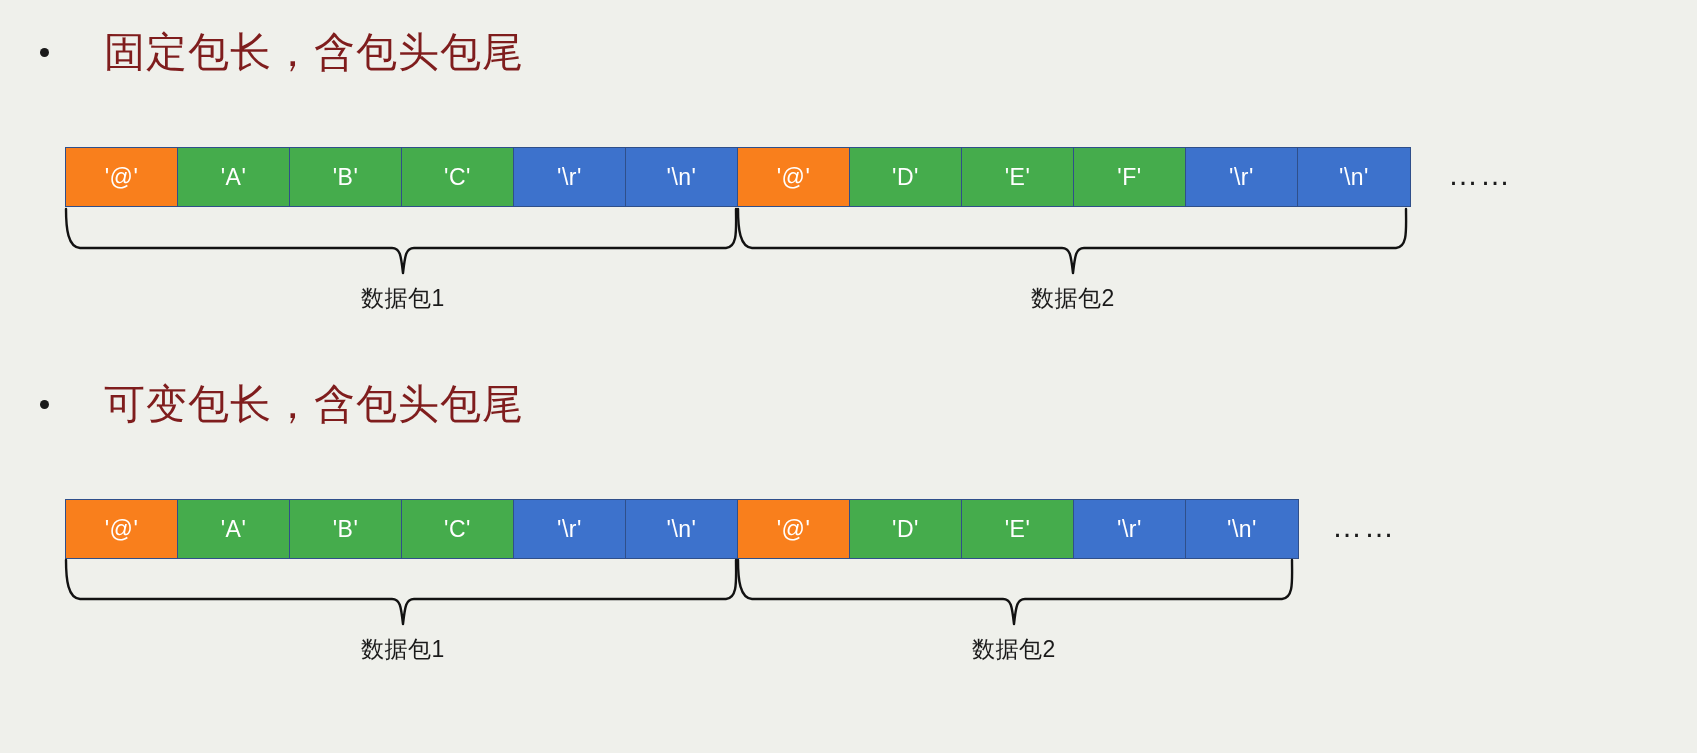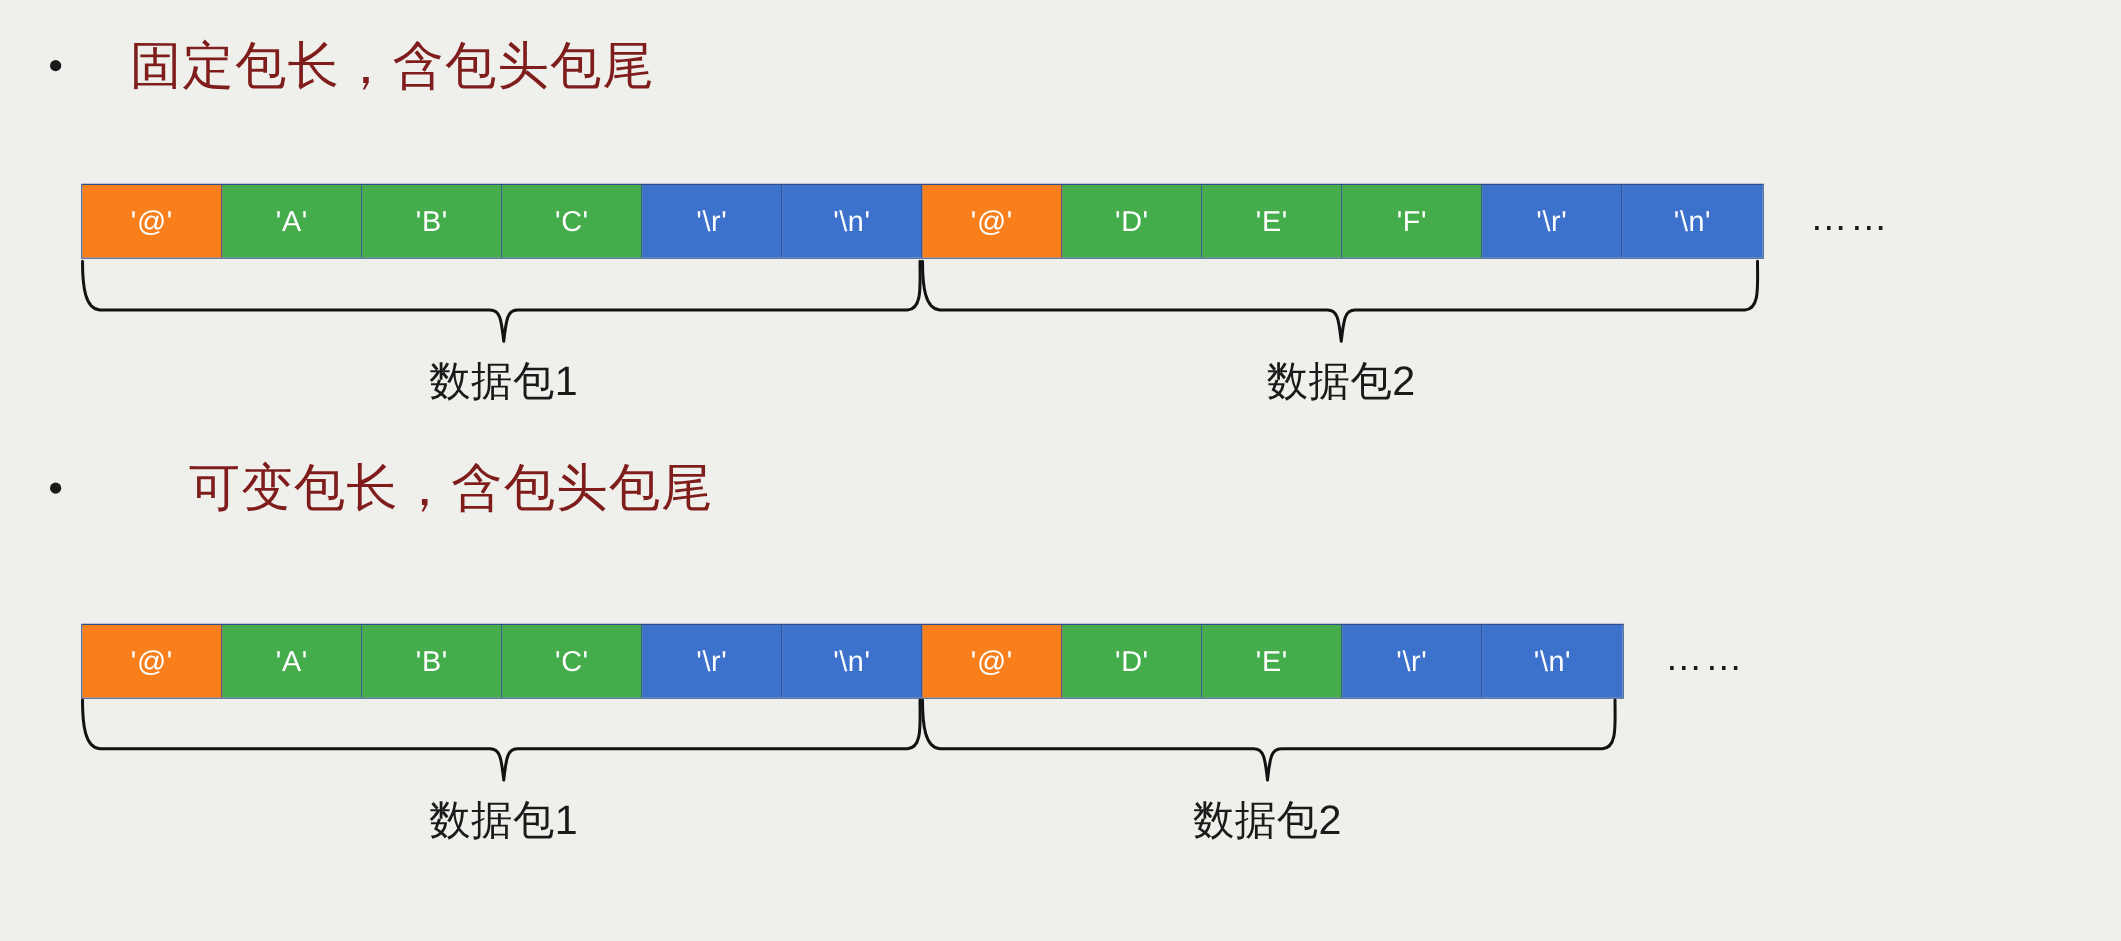--- a/index.html
+++ b/index.html
@@ -31,21 +31,21 @@
     flex: 0 0 auto;
   }
   .bullet-text {
     font-size: 41px;
     line-height: 1.1;
     letter-spacing: 1px;
     margin-left: 55px;
     color: #7f1d1d;
   }
   #bullet-1 { left: 40px; top: 30px; }
-  #bullet-2 { left: 40px; top: 368px; gap: 47px; }
+  #bullet-2 { left: 40px; top: 382px; }
 
   
   .strip {
     position: absolute;
     display: flex;
     height: 60px;
     box-sizing: border-box;
     border: 1px solid #2f4f8a;
   }
   #strip-1 { left: 65px; top: 147px; }
@@ -83,21 +83,21 @@
   .brace-svg { position: absolute; overflow: visible; }
   .brace-svg path {
     fill: none;
     stroke: #121212;
     stroke-width: 2.4;
     stroke-linecap: round;
     stroke-linejoin: round;
   }
   .brace-label {
     position: absolute;
-    font-size: 33px;
+    font-size: 23px;
     color: #1a1a1a;
     white-space: nowrap;
     transform: translateX(-50%);
     letter-spacing: 0.5px;
   }
 
   #braces-1 { left: 0; top: 207px; width: 1697px; height: 80px; }
   #braces-2 { left: 0; top: 558px; width: 1697px; height: 80px; }
 
   #label-1a { left: 403px; top: 283px; }

